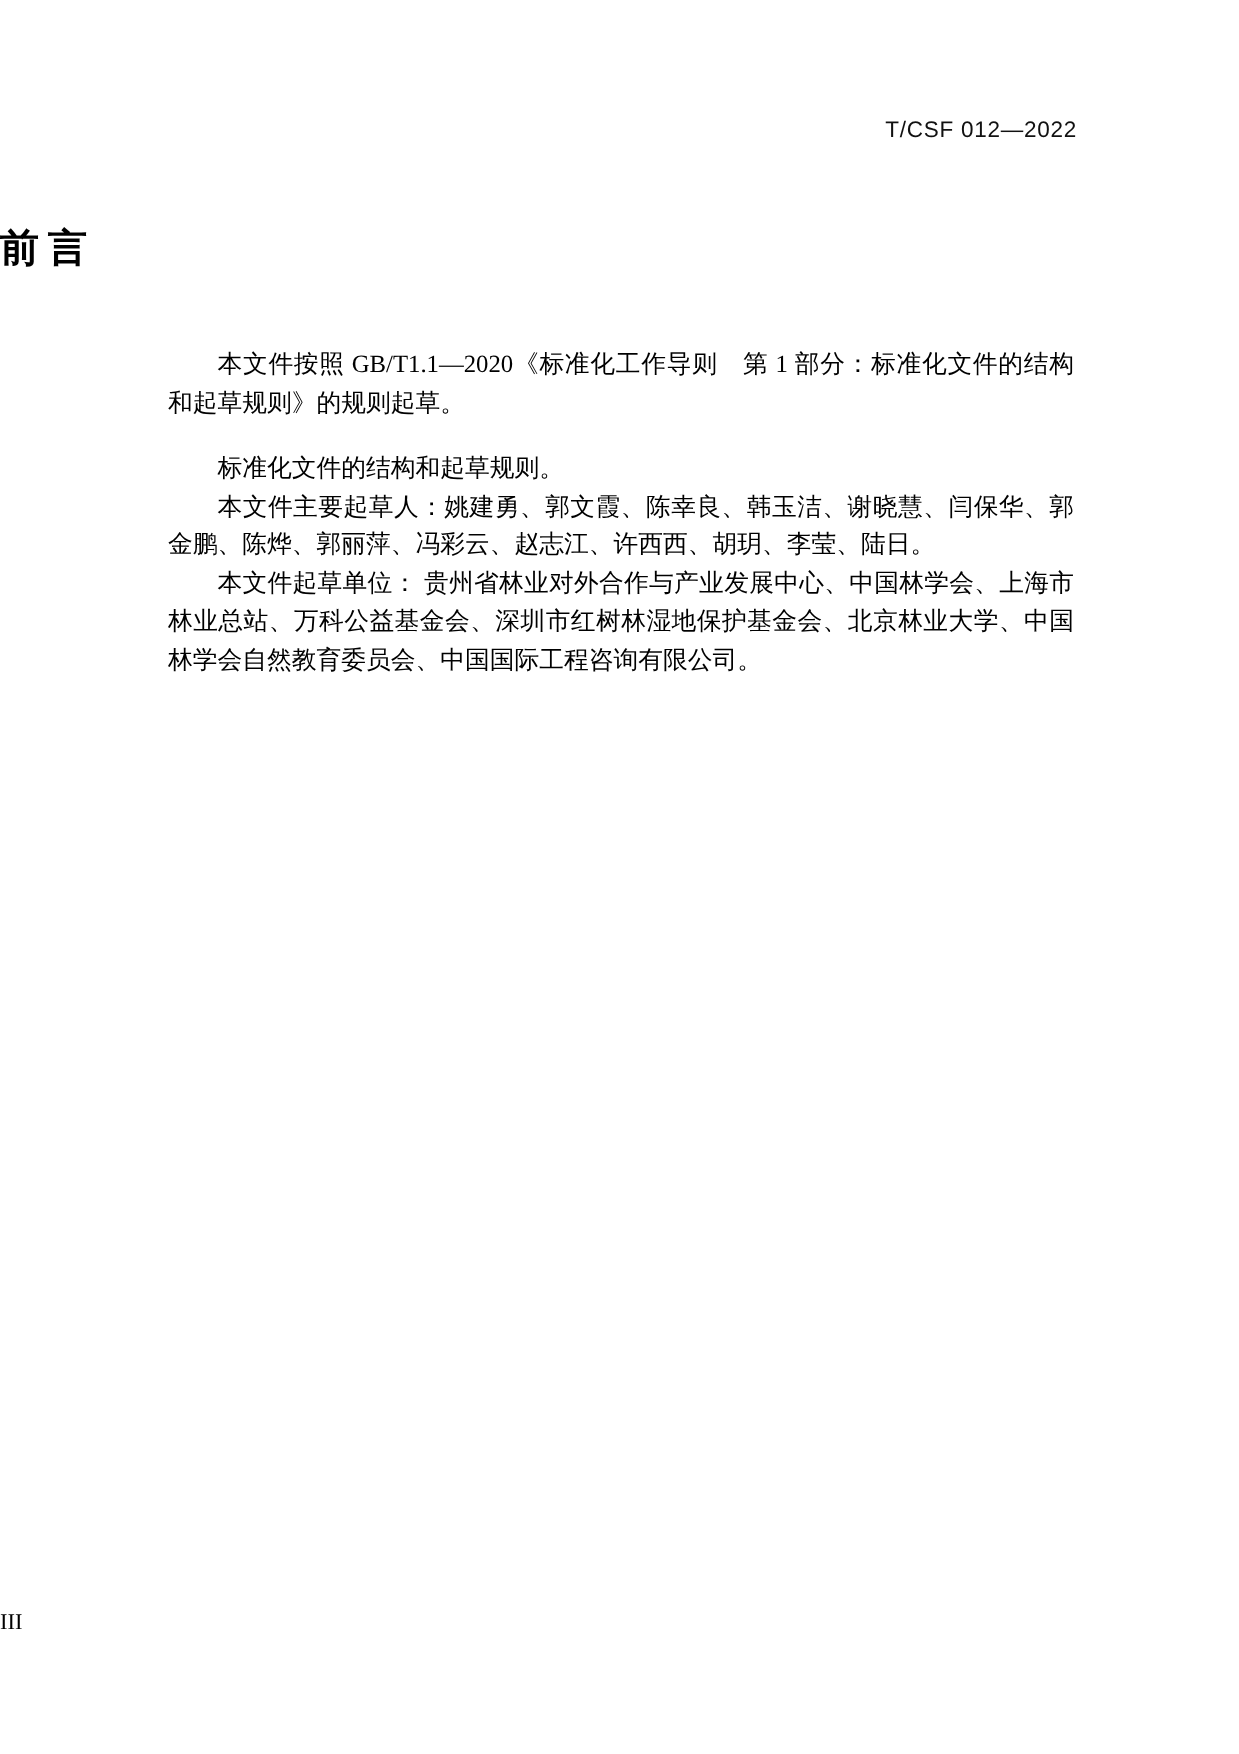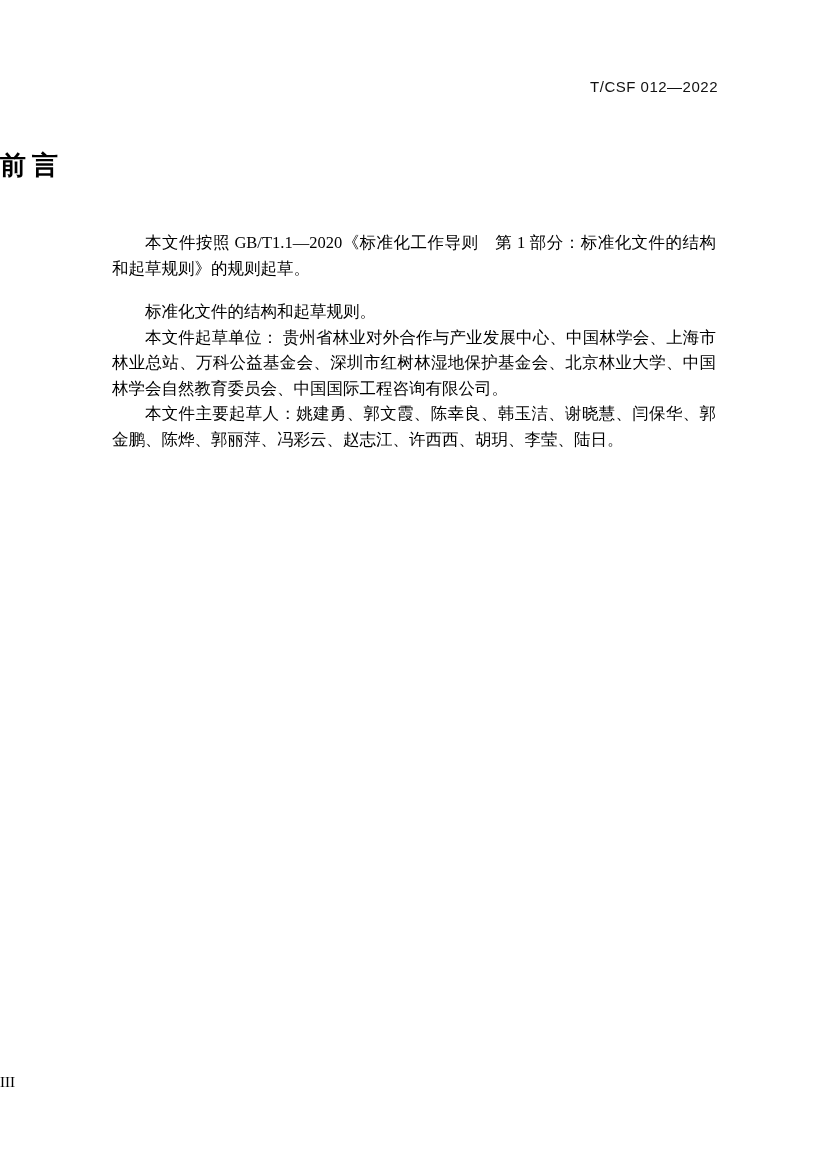--- a/index.html
+++ b/index.html
@@ -73,19 +73,19 @@
 <div class="page">
 
   <div class="header">T/CSF 012—2022</div>
 
   <div class="title">前言</div>
 
   <div class="body">
     <p class="para">本文件按照 GB/T1.1—2020《标准化工作导则　第 1 部分：标准化文件的结构和起草规则》的规则起草。</p>
     <div class="gap"></div>
     <p class="para">标准化文件的结构和起草规则。</p>
+    <p class="para">本文件主要起草人：姚建勇、郭文霞、陈幸良、韩玉洁、谢晓慧、闫保华、郭金鹏、陈烨、郭丽萍、冯彩云、赵志江、许西西、胡玥、李莹、陆日。</p>
     <p class="para">本文件起草单位：  贵州省林业对外合作与产业发展中心、中国林学会、上海市林业总站、万科公益基金会、深圳市红树林湿地保护基金会、北京林业大学、中国林学会自然教育委员会、中国国际工程咨询有限公司。</p>
-    <p class="para">本文件主要起草人：姚建勇、郭文霞、陈幸良、韩玉洁、谢晓慧、闫保华、郭金鹏、陈烨、郭丽萍、冯彩云、赵志江、许西西、胡玥、李莹、陆日。</p>
   </div>
 
   <div class="footer">III</div>
 
 </div>
 
 </body></html>

